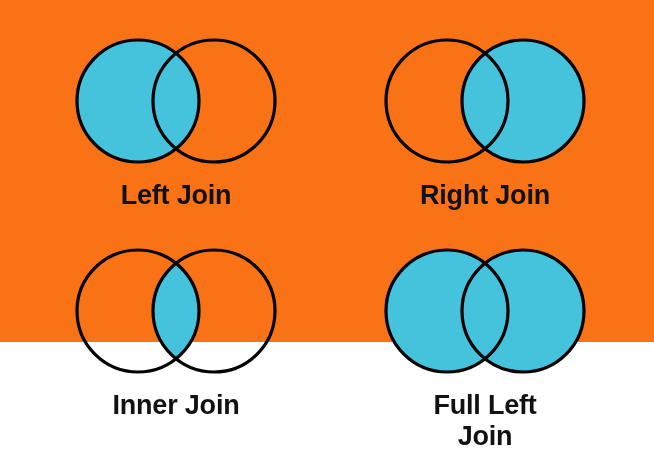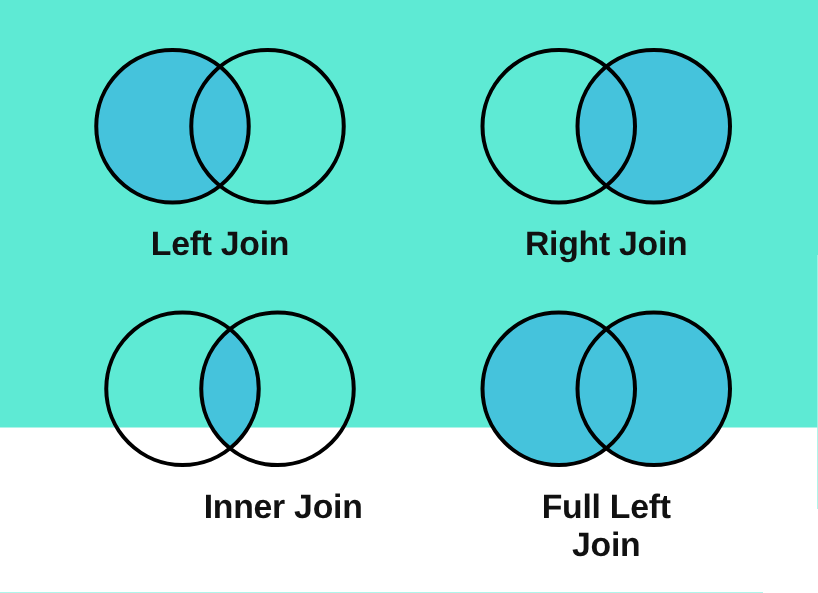--- a/index.html
+++ b/index.html
@@ -11,31 +11,31 @@
     width: 654px;
     height: 474px;
     background: #ffffff;
     font-family: "Liberation Sans", sans-serif;
     overflow: hidden;
   }
   .board {
     position: relative;
     width: 654px;
     height: 342px;
-    background: #5eead4;
+    background: #f97316;
   }
   .cell {
     position: absolute;
     display: flex;
     flex-direction: column;
     align-items: center;
   }
   .cell-r1c1 { left: 62px;  top: 34px;  width: 228px; }
   .cell-r1c2 { left: 371px; top: 34px;  width: 228px; justify-content: space-between; }
-  .cell-r2c1 { left: 62px;  top: 244px; width: 228px; align-items: flex-end; }
+  .cell-r2c1 { left: 62px;  top: 244px; width: 228px; }
   .cell-r2c2 { left: 371px; top: 244px; width: 228px; }
 
   .venn {
     display: block;
     width: 212px;
     height: 134px;
   }
   .venn-outline {
     fill: none;
     stroke: #000000;

